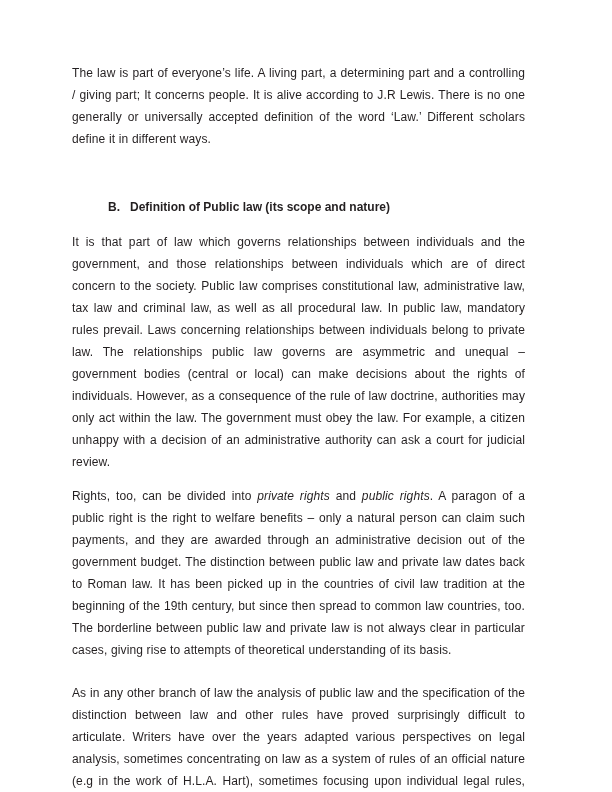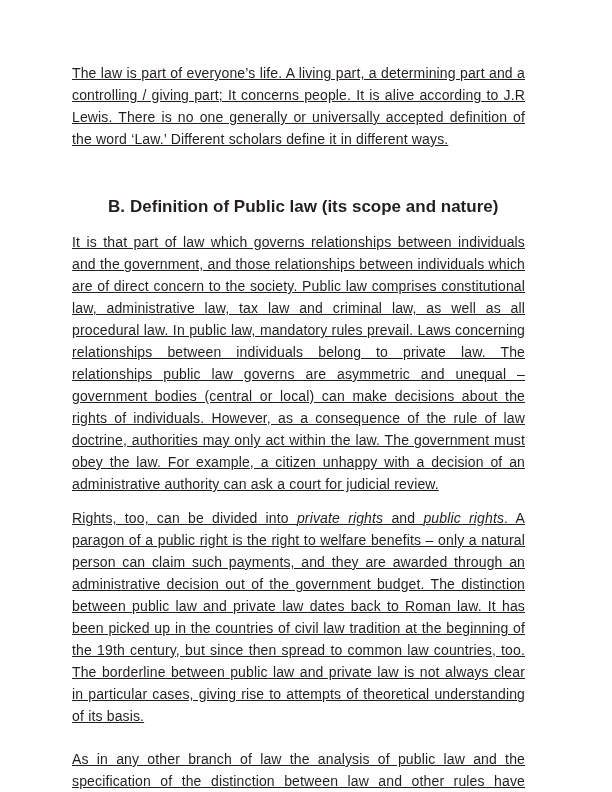--- a/index.html
+++ b/index.html
@@ -19,36 +19,35 @@
     box-sizing: border-box;
   }
   .content {
     position: absolute;
     left: 72px;
     top: 62px;
     width: 468px;
   }
   p.body-text {
     margin: 0 15px 12px 0;
-    font-size: 14px;
+    font-size: 12px;
     line-height: 22px;
     text-align: justify;
     text-justify: inter-word;
     color: #231f20;
     letter-spacing: 0.01em;
     word-spacing: 0.01em;
-    text-decoration: underline;
   }
   p.body-text.tight {
     margin-bottom: 0;
   }
   h2.section-heading {
     margin: 0;
     padding: 0 0 0 36px;
-    font-size: 17px;
+    font-size: 12px;
     line-height: 22px;
     font-weight: bold;
     color: #231f20;
     text-align: left;
   }
   h2.section-heading .marker {
     display: inline-block;
     min-width: 22px;
   }
   .gap-before-heading-b {

